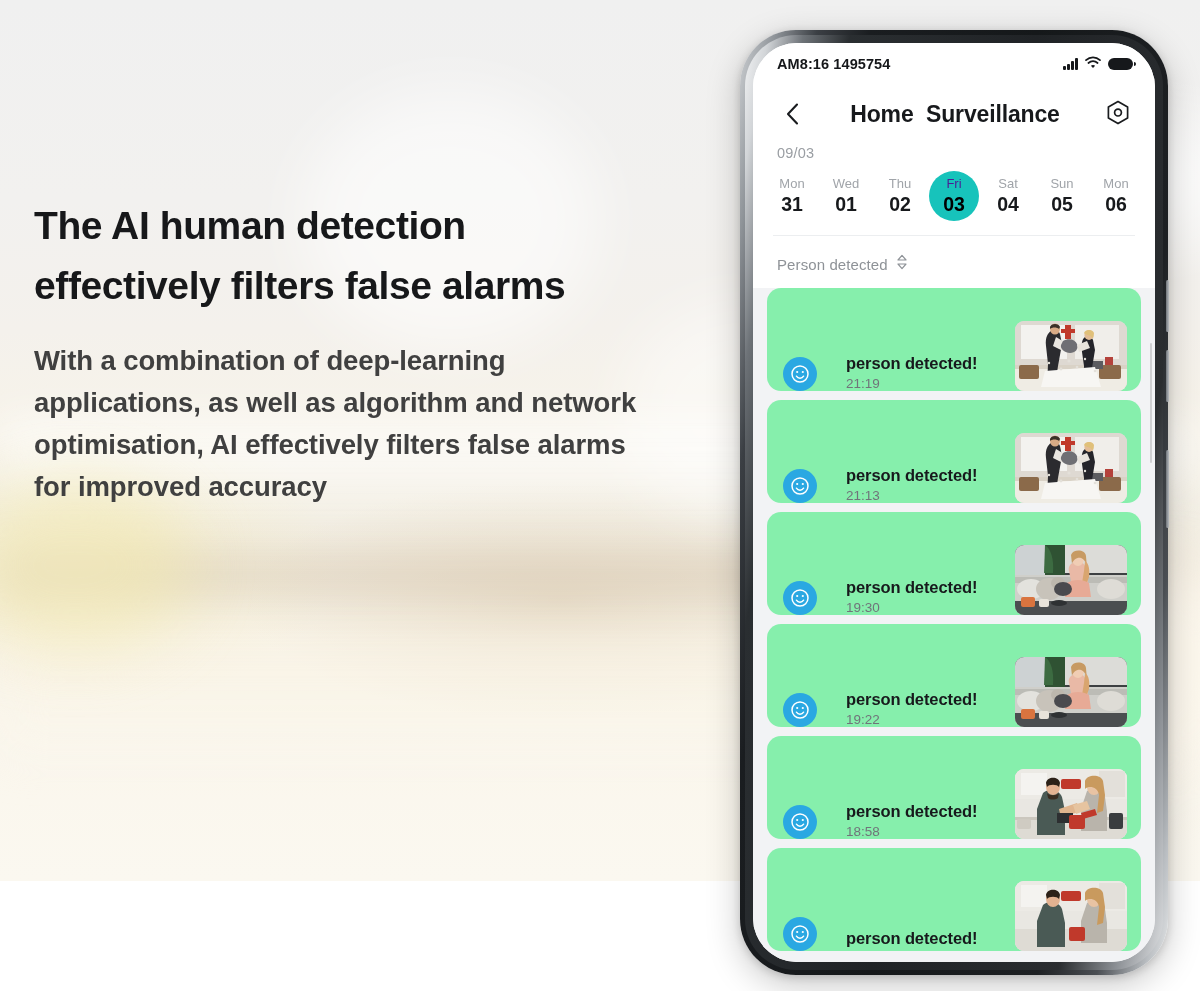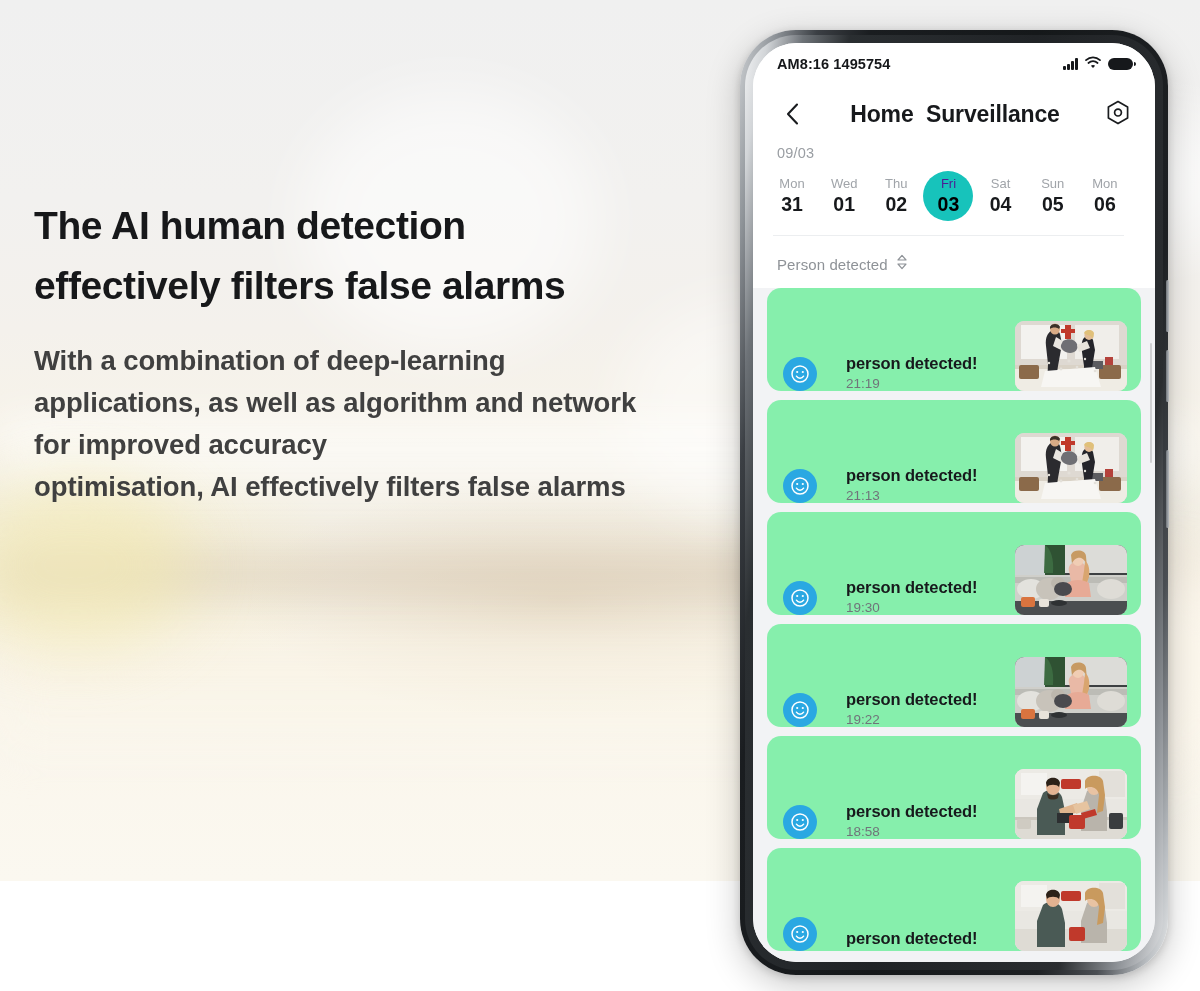--- a/index.html
+++ b/index.html
@@ -118,21 +118,21 @@
   .hdr-btn {
     width: 34px; height: 34px; display: flex; align-items: center; justify-content: center;
     cursor: pointer;
   }
   .app-title {
     font-size: 23px; font-weight: 700; color: #17191c; letter-spacing: -0.15px;
     white-space: pre;
   }
 
   
-  .date-section { background: #ffffff; padding: 2px 11px 0 0; }
+  .date-section { background: #ffffff; padding: 2px 0 0 0; }
   .month-label {
     padding: 0 0 0 24px; font-size: 14.5px; color: #9a9ea3; letter-spacing: 0.2px;
   }
   .day-row {
     display: flex; align-items: center; justify-content: space-between;
     padding: 10px 14px 14px 14px;
   }
   .day-cell {
     width: 50px; display: flex; flex-direction: column; align-items: center;
     gap: 1px; cursor: pointer; border-radius: 25px; padding: 4px 0 3px 0;
@@ -204,22 +204,22 @@
   <div class="bottom-sheet"></div>
 
   <div class="copy">
     <h1 class="headline">
       <span class="hl-line">The AI human detection</span>
       <span class="hl-line">effectively filters false alarms</span>
     </h1>
     <p class="subcopy">
       <span class="sc-line">With a combination of deep-learning</span>
       <span class="sc-line">applications, as well as algorithm and network</span>
+      <span class="sc-line">optimisation, AI effectively filters false alarms</span>
       <span class="sc-line">for improved accuracy</span>
-      <span class="sc-line">optimisation, AI effectively filters false alarms</span>
     </p>
   </div>
 
   <div class="phone">
     <div class="phone-frame">
       <div class="phone-inner-edge"></div>
     </div>
     <div class="side-btn btn-vol-up"></div>
     <div class="side-btn btn-vol-dn"></div>
     <div class="side-btn btn-power"></div>

